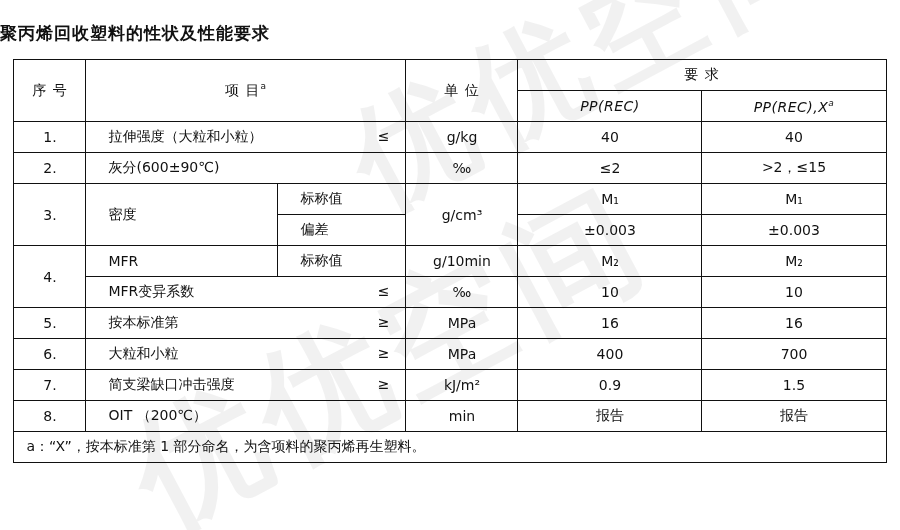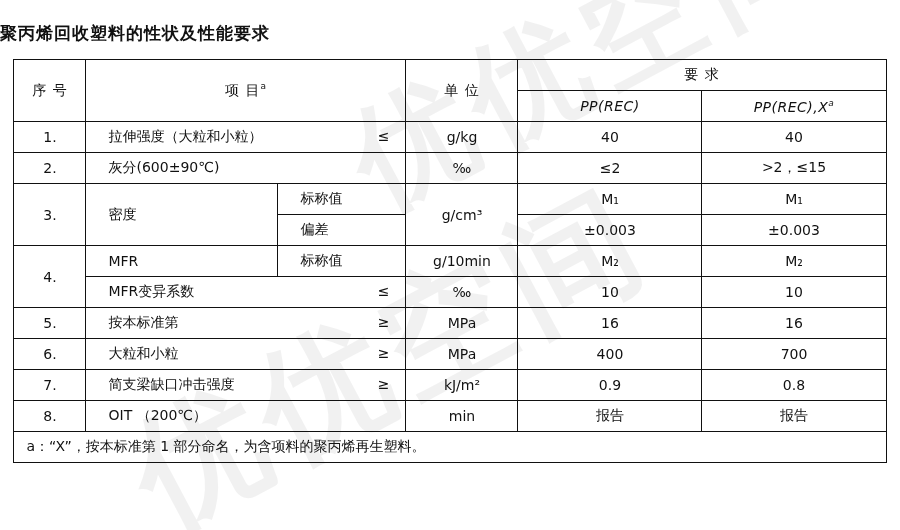--- a/index.html
+++ b/index.html
@@ -243,21 +243,21 @@
       </tr>
 
       <tr>
         <td class="c-center num">7.</td>
         <td class="item-cell" colspan="2">
           <span>简支梁缺口冲击强度</span>
           <span class="cmp">≥</span>
         </td>
         <td class="c-center unit">kJ/m²</td>
         <td class="c-center val">0.9</td>
-        <td class="c-center val">0.8</td>
+        <td class="c-center val">1.5</td>
       </tr>
 
       <tr>
         <td class="c-center num">8.</td>
         <td class="item-cell" colspan="2">
           <span>OIT （200℃）</span>
           <span class="cmp"></span>
         </td>
         <td class="c-center unit">min</td>
         <td class="c-center val">报告</td>

